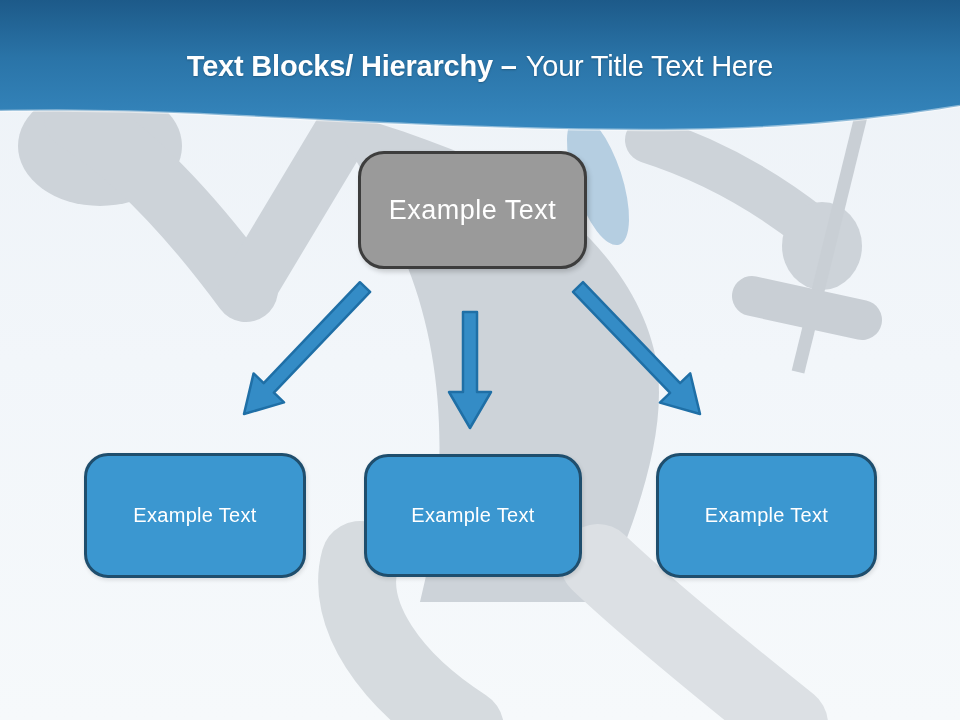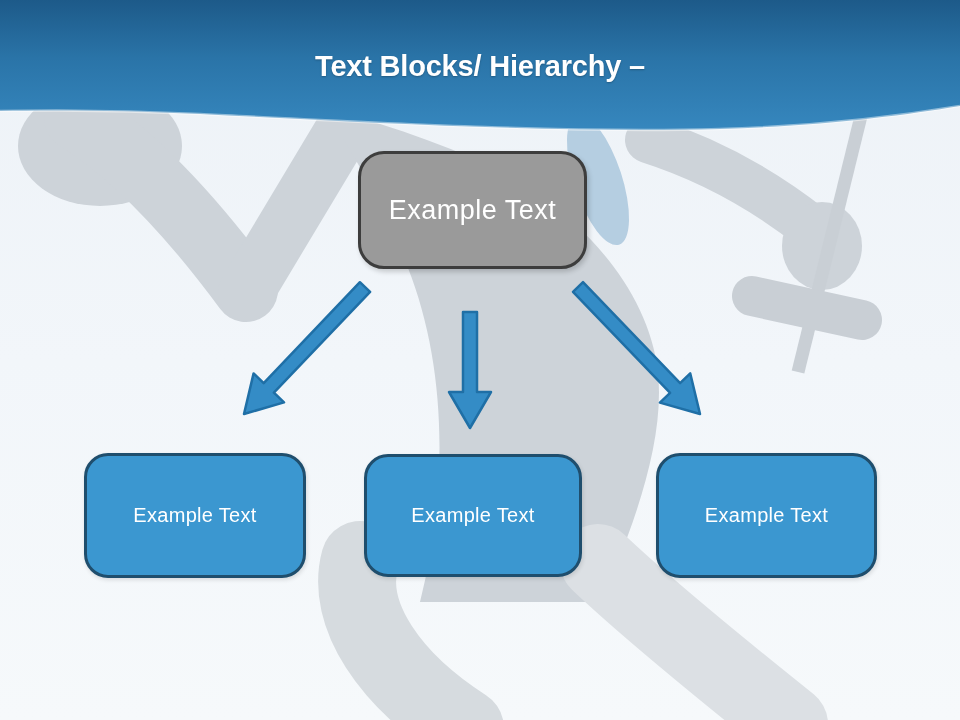--- a/index.html
+++ b/index.html
@@ -91,20 +91,21 @@
       </linearGradient>
     </defs>
     <path d="M0,0 H960 V106 C900,116 820,126 720,129 C560,133.5 360,122 200,114
              C120,110 50,110 0,111 Z" fill="url(#hg)"></path>
     <path d="M0,111 C50,110 120,110 200,114 C360,122 560,133.5 720,129
              C820,126 900,116 960,106" fill="none" stroke="#ffffff" stroke-opacity="0.45" stroke-width="2.5"></path>
   </svg>
 
   <div class="title">
     <span class="bold">Text Blocks/ Hierarchy –</span>
+    <span class="regular">Your Title Text Here</span>
   </div>
 
   <svg class="layer arrows" width="960" height="720" viewBox="0 0 960 720">
     <g fill="#348cc6" stroke="#1f6fa6" stroke-width="2.5" stroke-linejoin="round">
       <polygon points="370.1,291.8 273.9,392.7 284,402.4 244,414 253.6,373.4 263.7,383.1 359.9,282.2"></polygon>
       <polygon points="477,312 477,392 491,392 470,428 449,392 463,392 463,312"></polygon>
       <polygon points="583,282.1 680.1,383.1 690.2,373.4 700,414 659.9,402.6 670.1,392.9 573,291.9"></polygon>
     </g>
   </svg>
 

